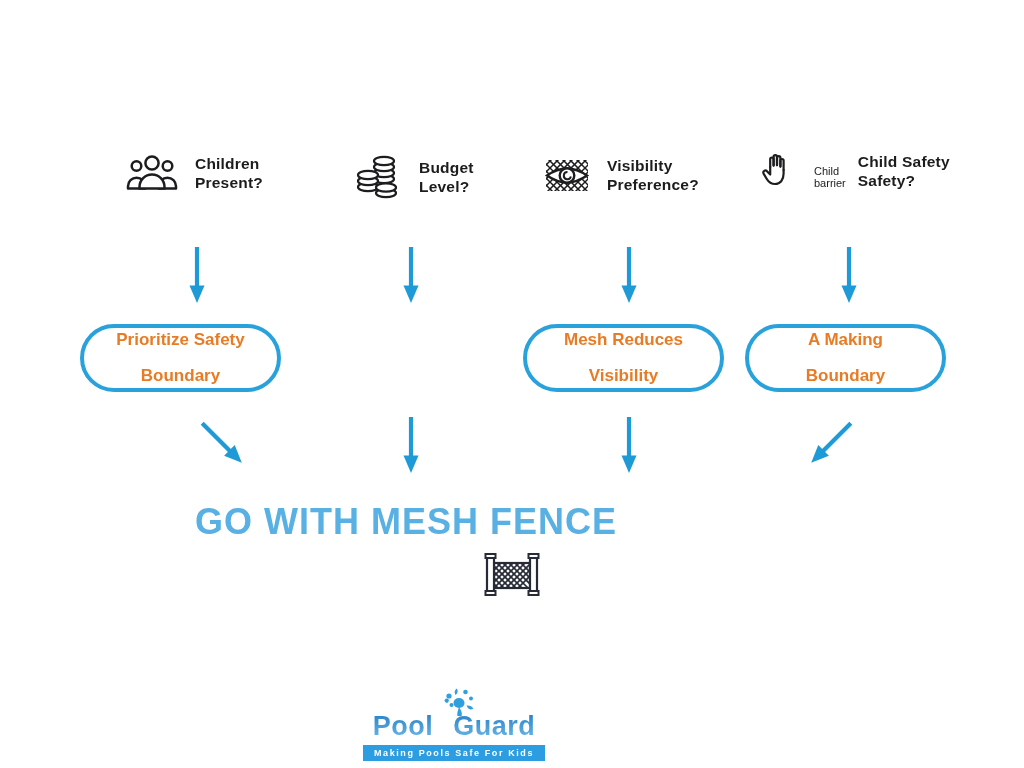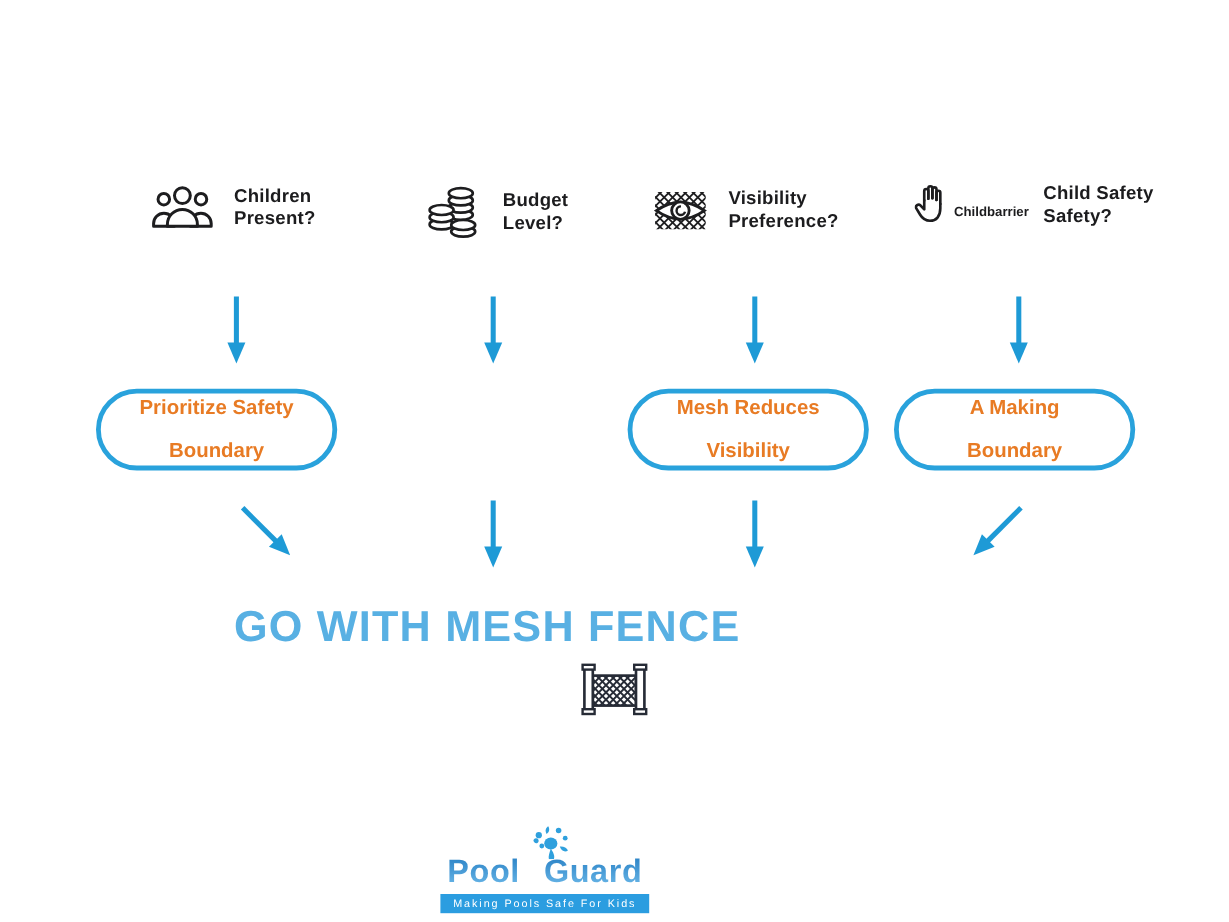--- a/index.html
+++ b/index.html
@@ -8,22 +8,22 @@
     font-family:"Liberation Sans",sans-serif;overflow:hidden;
   }
   
   .question{position:absolute;top:152px;display:flex;align-items:center;}
   .q1{left:126px;gap:17px;}
   .q2{left:356px;gap:19px;}
   .q3{left:543px;gap:16px;}
   .q4{left:762px;gap:5px;}
   .qlabel{display:flex;flex-direction:column;font-size:15.5px;font-weight:800;
     color:#1c1c1e;line-height:19px;letter-spacing:.2px;}
-  .icon-caption{display:flex;flex-direction:row;font-size:11px;font-weight:700;
-    color:#1c1c1e;line-height:12.5px;margin-top:12px;}
+  .icon-caption{display:flex;flex-direction:column;font-size:11px;font-weight:400;
+    color:#1c1c1e;line-height:12.5px;margin-top:12px;margin-left:19px;}
   .q4 .qlabel{margin-left:7px;}
   
   .arrow{position:absolute;width:18px;height:58px;}
   .a-r1-1{left:188px;top:246px;}
   .a-r1-2{left:402px;top:246px;}
   .a-r1-3{left:620px;top:246px;}
   .a-r1-4{left:840px;top:246px;}
   .a-r2-2{left:402px;top:416px;}
   .a-r2-3{left:620px;top:416px;}
   .a-r2-1{left:213px;top:414px;transform:rotate(-45deg);}
@@ -39,21 +39,21 @@
     font-size:36px;font-weight:800;color:#58b0e3;letter-spacing:1px;}
   .fence{position:absolute;top:551px;left:483px;}
   
   .logo{position:absolute;top:688px;left:0;width:908px;
     display:flex;flex-direction:column;align-items:center;}
   .splash{margin-bottom:-5px;margin-left:10px;}
   .brand{display:flex;gap:20px;font-size:27px;font-weight:800;letter-spacing:.5px;
     background:linear-gradient(180deg,#2f86c8 15%,#6ab7e8 90%);
     -webkit-background-clip:text;background-clip:text;color:transparent;}
   .tagline{margin-top:3px;background:#2b9de0;color:#ffffff;font-size:9px;
-    font-weight:400;letter-spacing:1.6px;padding:3px 11px 3px 11px;}
+    font-weight:700;letter-spacing:1.6px;padding:3px 11px 3px 11px;}
 </style>
 </head>
 <body>
 
 <div class="canvas">
 
   <div class="question q1">
     <svg width="52" height="42" viewBox="0 0 52 42">
       <g stroke="#1d1d1f" stroke-width="2.5" fill="#ffffff" stroke-linejoin="round">
         <circle cx="10.5" cy="14" r="4.8"></circle>

